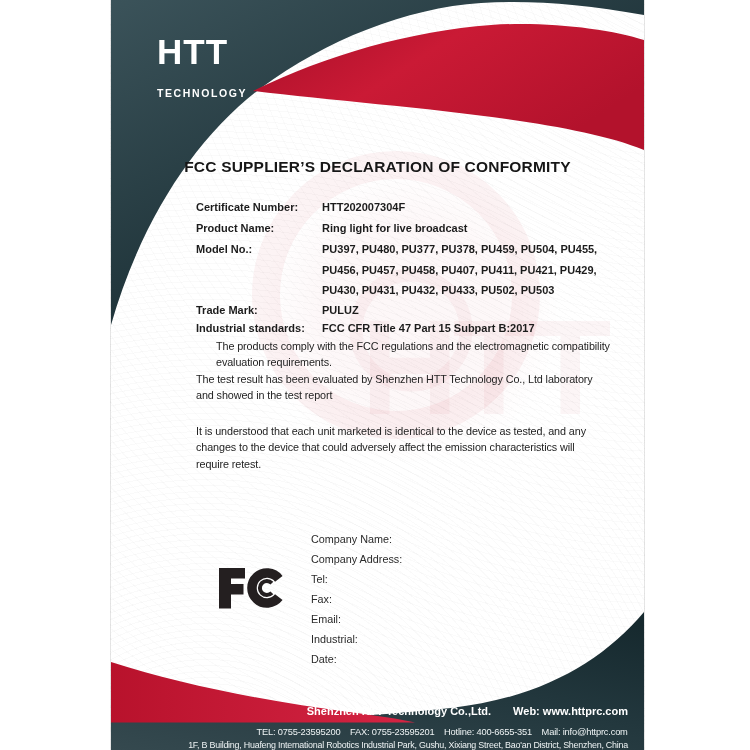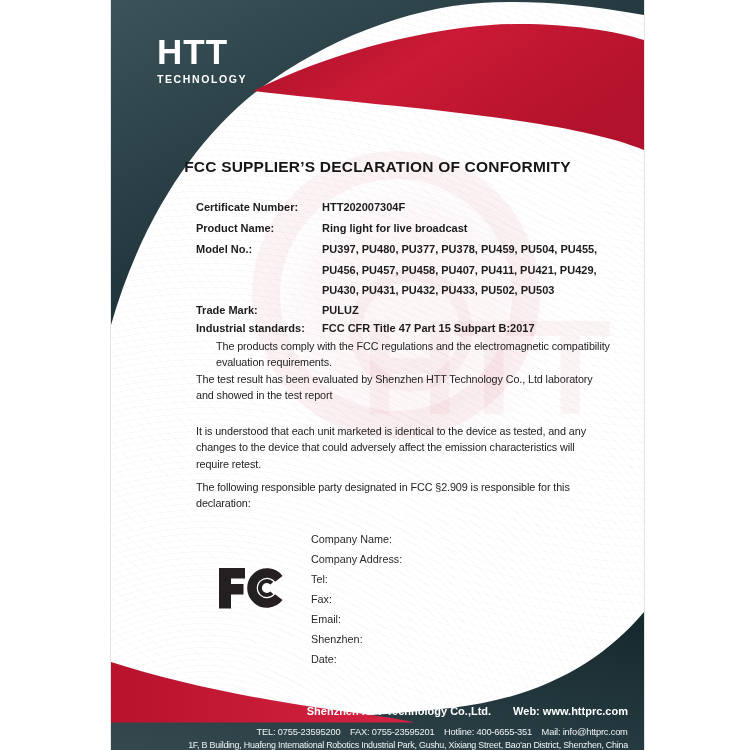--- a/index.html
+++ b/index.html
@@ -16,21 +16,21 @@
     background:
       radial-gradient(circle at 56% 42%, rgba(200,40,60,0.035) 0 90px, rgba(200,40,60,0) 150px),
       repeating-radial-gradient(circle at 18% 112%, rgba(70,70,70,0.028) 0 1px, transparent 1px 6px),
       repeating-radial-gradient(circle at 104% -6%, rgba(70,70,70,0.022) 0 1px, transparent 1px 8px),
       #ffffff;
   }
   .decor{position:absolute;left:0;top:0;width:533px;height:750px;pointer-events:none;}
   
   .brand{position:absolute;left:46px;top:34px;color:#fff;}
   .brand .main{font-size:35px;font-weight:bold;letter-spacing:1px;line-height:36px;}
-  .brand .sub{font-size:10.5px;font-weight:bold;letter-spacing:1.6px;margin-top:3px;}
+  .brand .sub{font-size:10.5px;font-weight:bold;letter-spacing:1.6px;margin-top:17px;}
   
   .watermark{
     position:absolute;left:250px;top:300px;font-size:135px;font-weight:bold;
     color:rgba(190,30,50,0.045);letter-spacing:-6px;line-height:1;
   }
   
   .title{
     position:absolute;left:0;top:158px;width:533px;text-align:center;
     font-size:15.5px;font-weight:bold;color:#161616;letter-spacing:0.2px;
   }
@@ -136,29 +136,28 @@
       <span class="val">PULUZ</span>
     </div>
     <div class="frow standards">
       <span class="lab">Industrial standards:</span>
       <span class="val">FCC CFR Title 47 Part 15 Subpart B:2017</span>
     </div>
 
     <div class="para p1">The products comply with the FCC regulations and the electromagnetic compatibility evaluation requirements.</div>
     <div class="para p2">The test result has been evaluated by Shenzhen HTT Technology Co., Ltd laboratory and showed in the test report</div>
     <div class="para p3">It is understood that each unit marketed is identical to the device as tested, and any changes to the device that could adversely affect the emission characteristics will require retest.</div>
-    <div class="para p4">The following responsible party designated in FCC §2.909 is responsible for this declaration:</div>
 
     <div class="form">
       <span class="flabel">Company Name:</span>
       <span class="flabel">Company Address:</span>
       <span class="flabel">Tel:</span>
       <span class="flabel">Fax:</span>
       <span class="flabel">Email:</span>
-      <span class="flabel">Shenzhen:</span>
+      <span class="flabel">Industrial:</span>
       <span class="flabel">Date:</span>
     </div>
 
     <svg class="fcc-logo" viewBox="0 0 77 45">
       <path d="M5,2 h26 v10.5 h-14 v5.5 h12.5 v10.5 h-12.5 v14 h-12 z" fill="#241f20"></path>
       <path d="M64.8,12.8 A15,15 0 1 0 64.8,31.2" fill="none" stroke="#241f20" stroke-width="9.5"></path>
       <path d="M57.9,17.1 A7,7 0 1 0 57.9,26.9" fill="none" stroke="#241f20" stroke-width="4"></path>
     </svg>
 
     <div class="foot-line foot-company">

